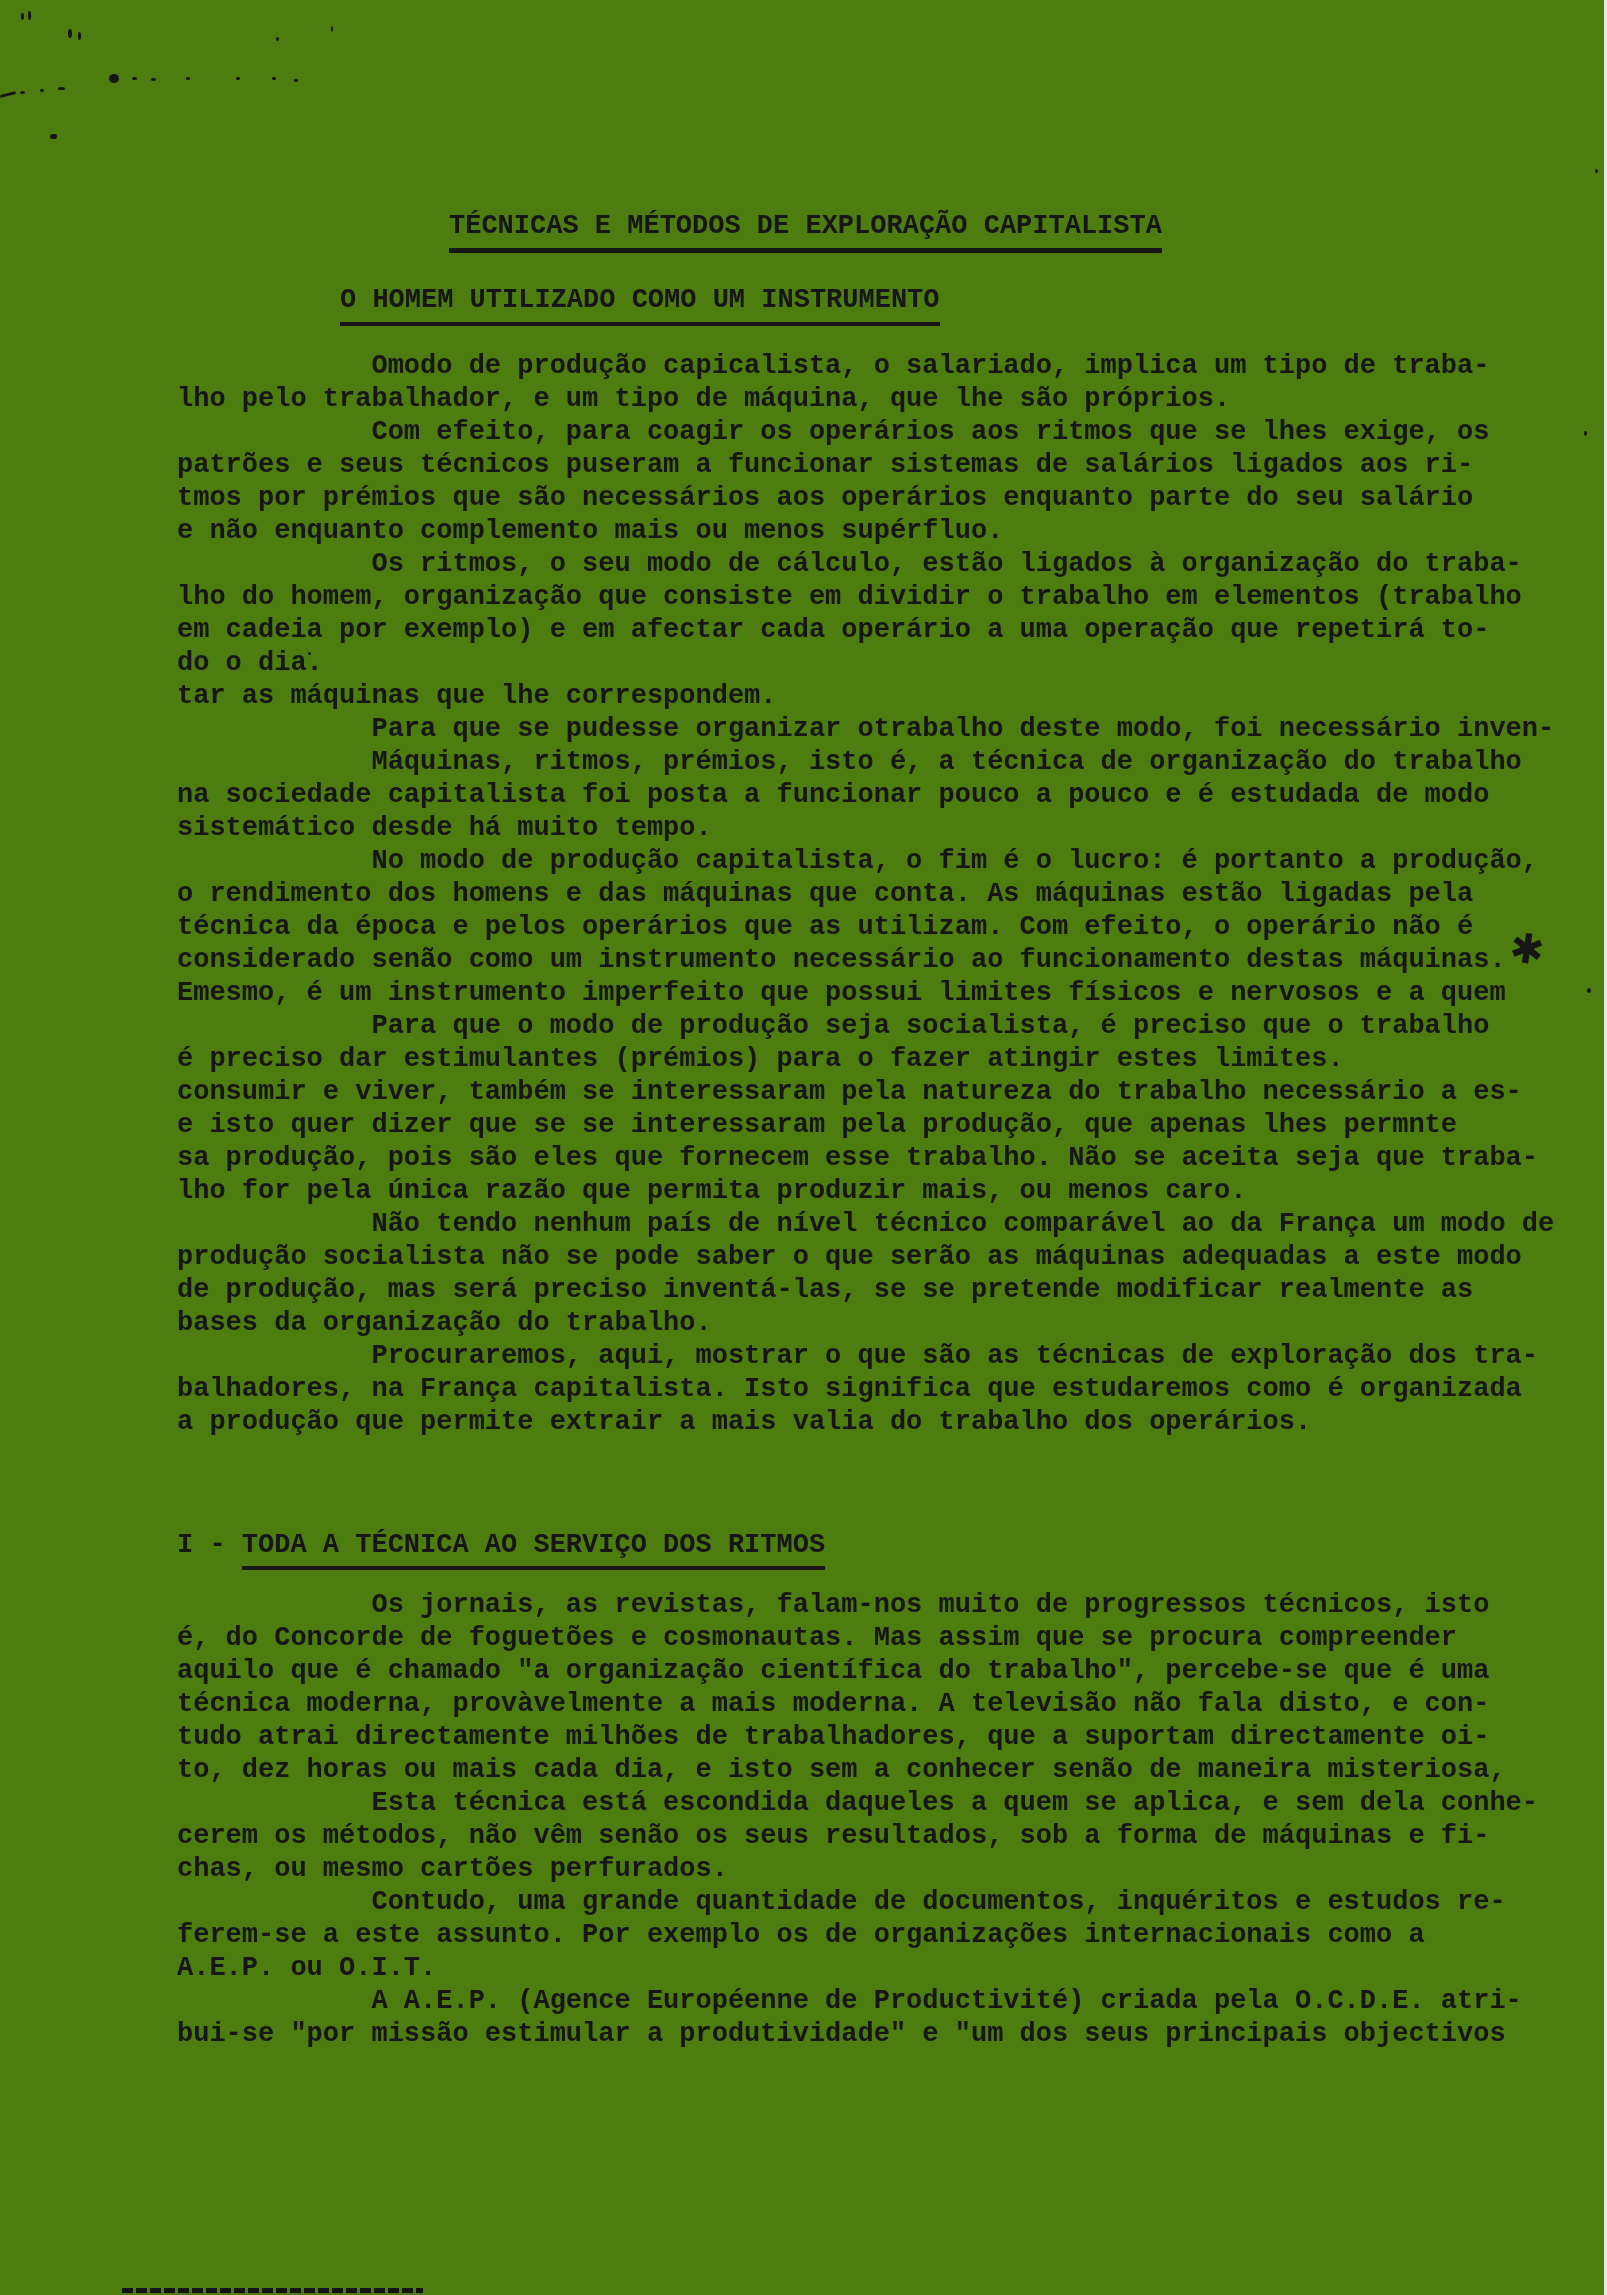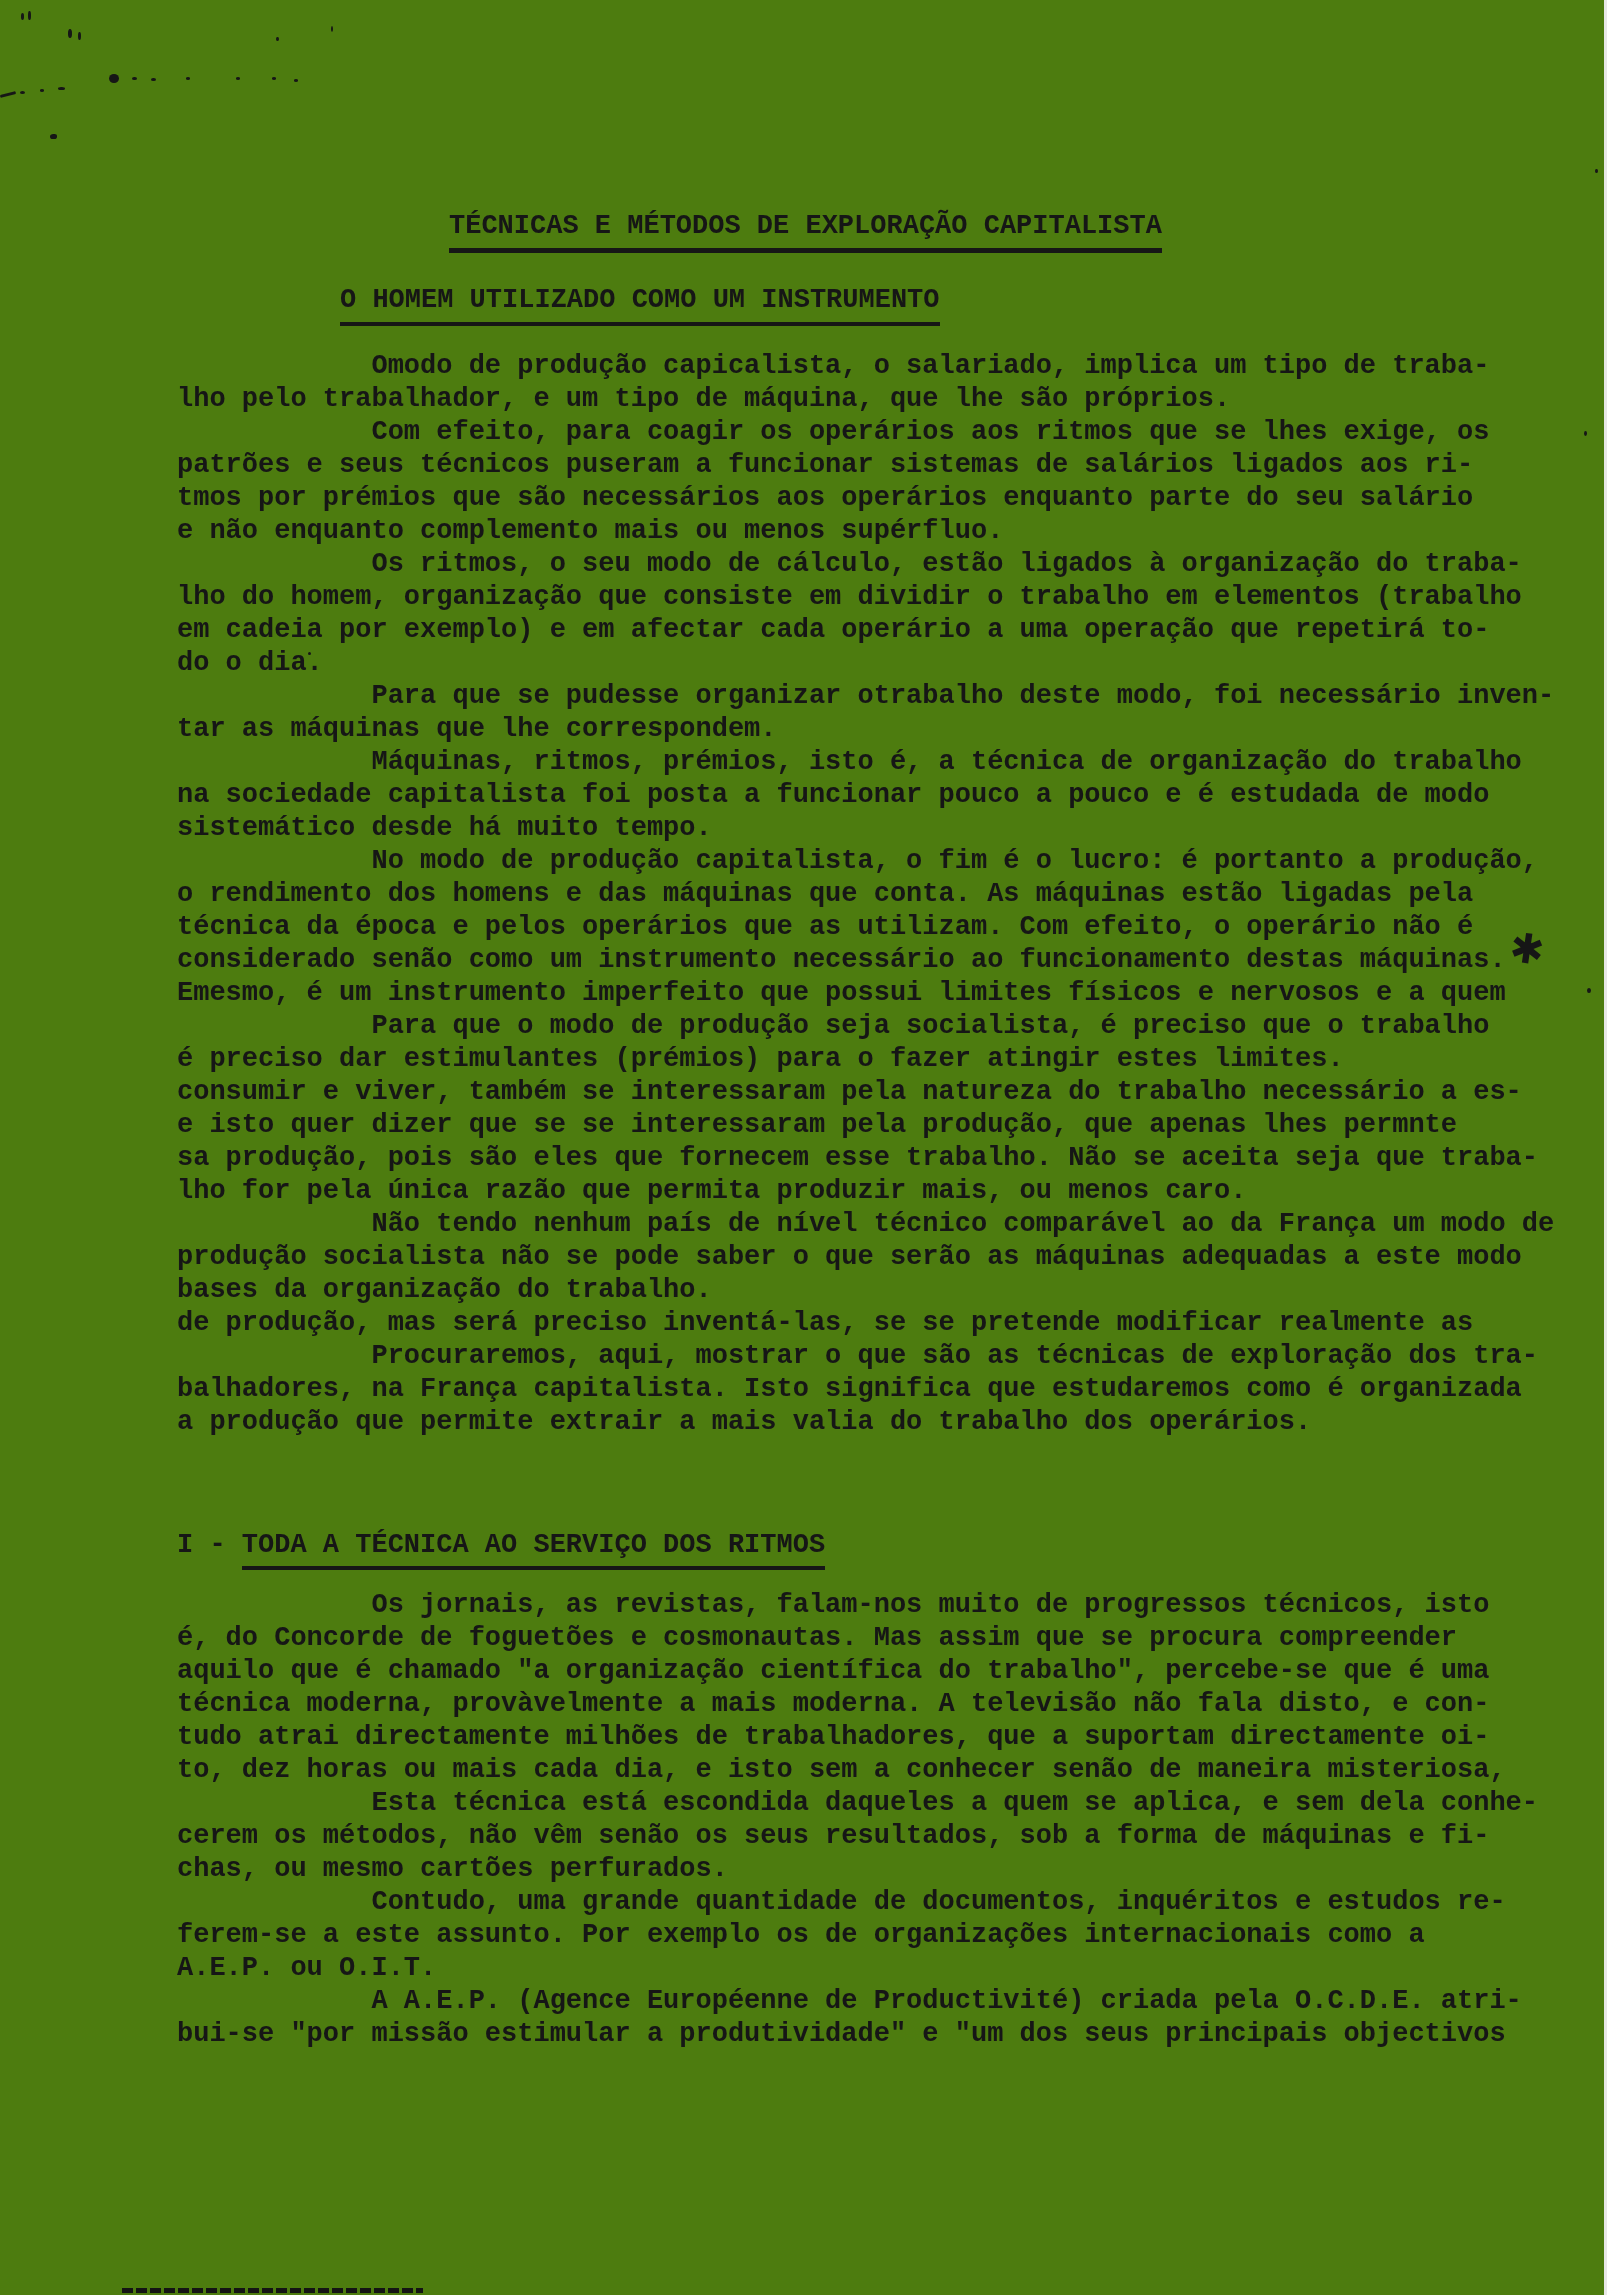--- a/index.html
+++ b/index.html
@@ -102,40 +102,40 @@
       <div class="line">            Omodo de produção capicalista, o salariado, implica um tipo de traba-</div>
       <div class="line">lho pelo trabalhador, e um tipo de máquina, que lhe são próprios.</div>
       <div class="line">            Com efeito, para coagir os operários aos ritmos que se lhes exige, os</div>
       <div class="line">patrões e seus técnicos puseram a funcionar sistemas de salários ligados aos ri-</div>
       <div class="line">tmos por prémios que são necessários aos operários enquanto parte do seu salário</div>
       <div class="line">e não enquanto complemento mais ou menos supérfluo.</div>
       <div class="line">            Os ritmos, o seu modo de cálculo, estão ligados à organização do traba-</div>
       <div class="line">lho do homem, organização que consiste em dividir o trabalho em elementos (trabalho</div>
       <div class="line">em cadeia por exemplo) e em afectar cada operário a uma operação que repetirá to-</div>
       <div class="line">do o dia.</div>
+      <div class="line">tar as máquinas que lhe correspondem.</div>
       <div class="line">            Para que se pudesse organizar otrabalho deste modo, foi necessário inven-</div>
-      <div class="line">tar as máquinas que lhe correspondem.</div>
       <div class="line">            Máquinas, ritmos, prémios, isto é, a técnica de organização do trabalho</div>
       <div class="line">na sociedade capitalista foi posta a funcionar pouco a pouco e é estudada de modo</div>
       <div class="line">sistemático desde há muito tempo.</div>
       <div class="line">            No modo de produção capitalista, o fim é o lucro: é portanto a produção,</div>
       <div class="line">o rendimento dos homens e das máquinas que conta. As máquinas estão ligadas pela</div>
       <div class="line">técnica da época e pelos operários que as utilizam. Com efeito, o operário não é</div>
       <div class="line">considerado senão como um instrumento necessário ao funcionamento destas máquinas.</div>
       <div class="line">Emesmo, é um instrumento imperfeito que possui limites físicos e nervosos e a quem</div>
       <div class="line">            Para que o modo de produção seja socialista, é preciso que o trabalho</div>
       <div class="line">é preciso dar estimulantes (prémios) para o fazer atingir estes limites.</div>
       <div class="line">consumir e viver, também se interessaram pela natureza do trabalho necessário a es-</div>
       <div class="line">e isto quer dizer que se se interessaram pela produção, que apenas lhes permnte</div>
       <div class="line">sa produção, pois são eles que fornecem esse trabalho. Não se aceita seja que traba-</div>
       <div class="line">lho for pela única razão que permita produzir mais, ou menos caro.</div>
       <div class="line">            Não tendo nenhum país de nível técnico comparável ao da França um modo de</div>
       <div class="line">produção socialista não se pode saber o que serão as máquinas adequadas a este modo</div>
+      <div class="line">de produção, mas será preciso inventá-las, se se pretende modificar realmente as</div>
       <div class="line">bases da organização do trabalho.</div>
-      <div class="line">de produção, mas será preciso inventá-las, se se pretende modificar realmente as</div>
       <div class="line">            Procuraremos, aqui, mostrar o que são as técnicas de exploração dos tra-</div>
       <div class="line">balhadores, na França capitalista. Isto significa que estudaremos como é organizada</div>
       <div class="line">a produção que permite extrair a mais valia do trabalho dos operários.</div>
     </div>
 
   <span class="abs star">✱</span>
 
   <div class="abs heading"><span class="numeral">I - </span><span class="hu">TODA A TÉCNICA AO SERVIÇO DOS RITMOS</span></div>
 
   <div class="abs body body2">

